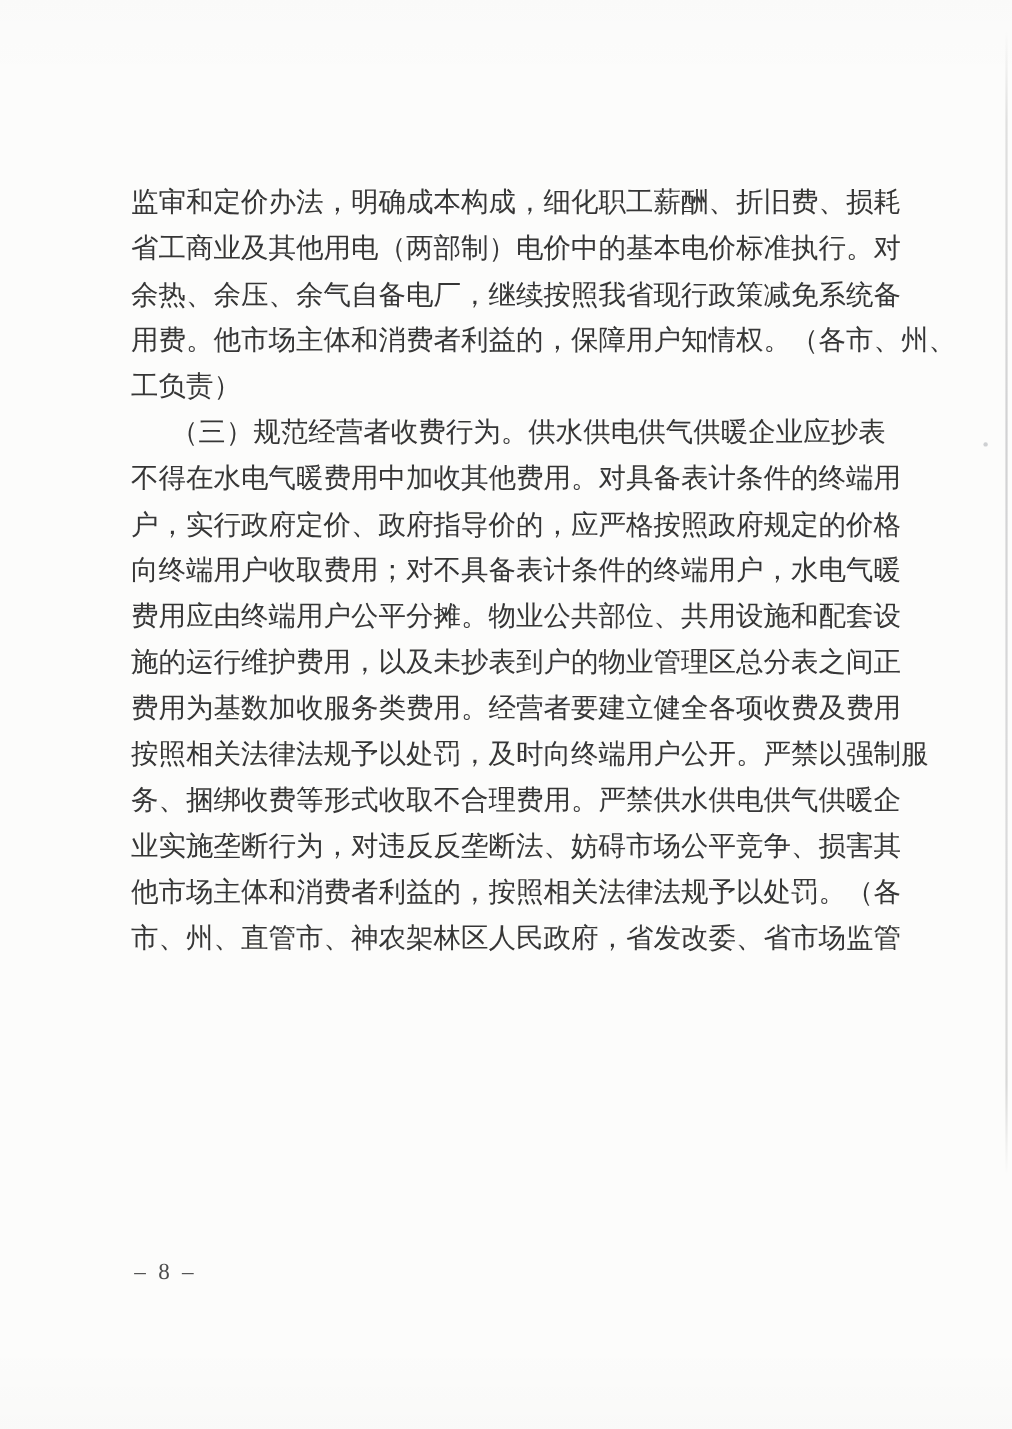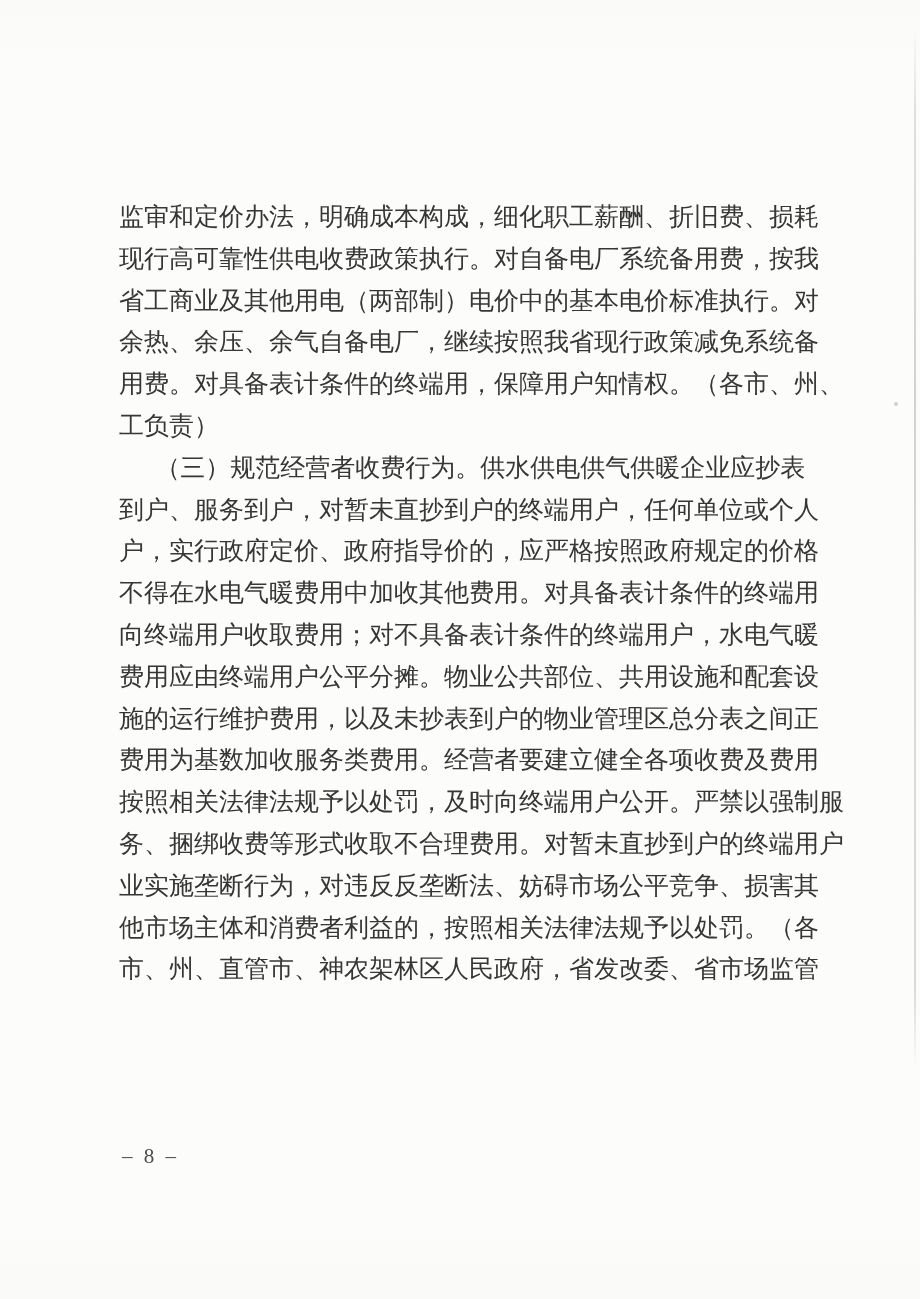--- a/index.html
+++ b/index.html
@@ -26,21 +26,20 @@
 
   .doc-body {
     position: absolute;
     left: 119px;
     top: 164px;
     width: 684px;
     font-size: 25px;
     line-height: 41.8px;
     color: var(--text-color, #363636);
     text-align: justify;
-    margin-top: 32px;
     -webkit-font-smoothing: antialiased;
   }
 
   .doc-body .line {
     text-align: justify;
     text-align-last: justify;
     white-space: nowrap;
     text-justify: inter-character;
   }
 
@@ -88,35 +87,33 @@
     border-radius: 50%;
     background: rgba(120,125,135,0.35);
   }
 </style>
 </head>
 <body>
 
 <div class="page">
   <div class="doc-body">
       <div class="line">监审和定价办法，明确成本构成，细化职工薪酬、折旧费、损耗</div>
-      <div class="line">现行高可靠性供电收费政策执行。对自备电厂系统备用费，按我</div>
       <div class="line">省工商业及其他用电（两部制）电价中的基本电价标准执行。对</div>
       <div class="line">余热、余压、余气自备电厂，继续按照我省现行政策减免系统备</div>
-      <div class="line">用费。对具备表计条件的终端用，保障用户知情权。（各市、州、</div>
+      <div class="line">用费。他市场主体和消费者利益的，保障用户知情权。（各市、州、</div>
       <div class="line last">工负责）</div>
       <div class="line indent">（三）规范经营者收费行为。供水供电供气供暖企业应抄表</div>
-      <div class="line">到户、服务到户，对暂未直抄到户的终端用户，任何单位或个人</div>
+      <div class="line">不得在水电气暖费用中加收其他费用。对具备表计条件的终端用</div>
       <div class="line">户，实行政府定价、政府指导价的，应严格按照政府规定的价格</div>
-      <div class="line">不得在水电气暖费用中加收其他费用。对具备表计条件的终端用</div>
       <div class="line">向终端用户收取费用；对不具备表计条件的终端用户，水电气暖</div>
       <div class="line">费用应由终端用户公平分摊。物业公共部位、共用设施和配套设</div>
       <div class="line">施的运行维护费用，以及未抄表到户的物业管理区总分表之间正</div>
       <div class="line">费用为基数加收服务类费用。经营者要建立健全各项收费及费用</div>
       <div class="line">按照相关法律法规予以处罚，及时向终端用户公开。严禁以强制服</div>
-      <div class="line">务、捆绑收费等形式收取不合理费用。对暂未直抄到户的终端用户</div>
+      <div class="line">务、捆绑收费等形式收取不合理费用。严禁供水供电供气供暖企</div>
       <div class="line">业实施垄断行为，对违反反垄断法、妨碍市场公平竞争、损害其</div>
       <div class="line">他市场主体和消费者利益的，按照相关法律法规予以处罚。（各</div>
       <div class="line">市、州、直管市、神农架林区人民政府，省发改委、省市场监管</div>
     </div>
   <div class="page-number">– 8 –</div>
   <div class="scan-line"></div>
   <div class="scan-speck"></div>
 </div>
 
 </body></html>

